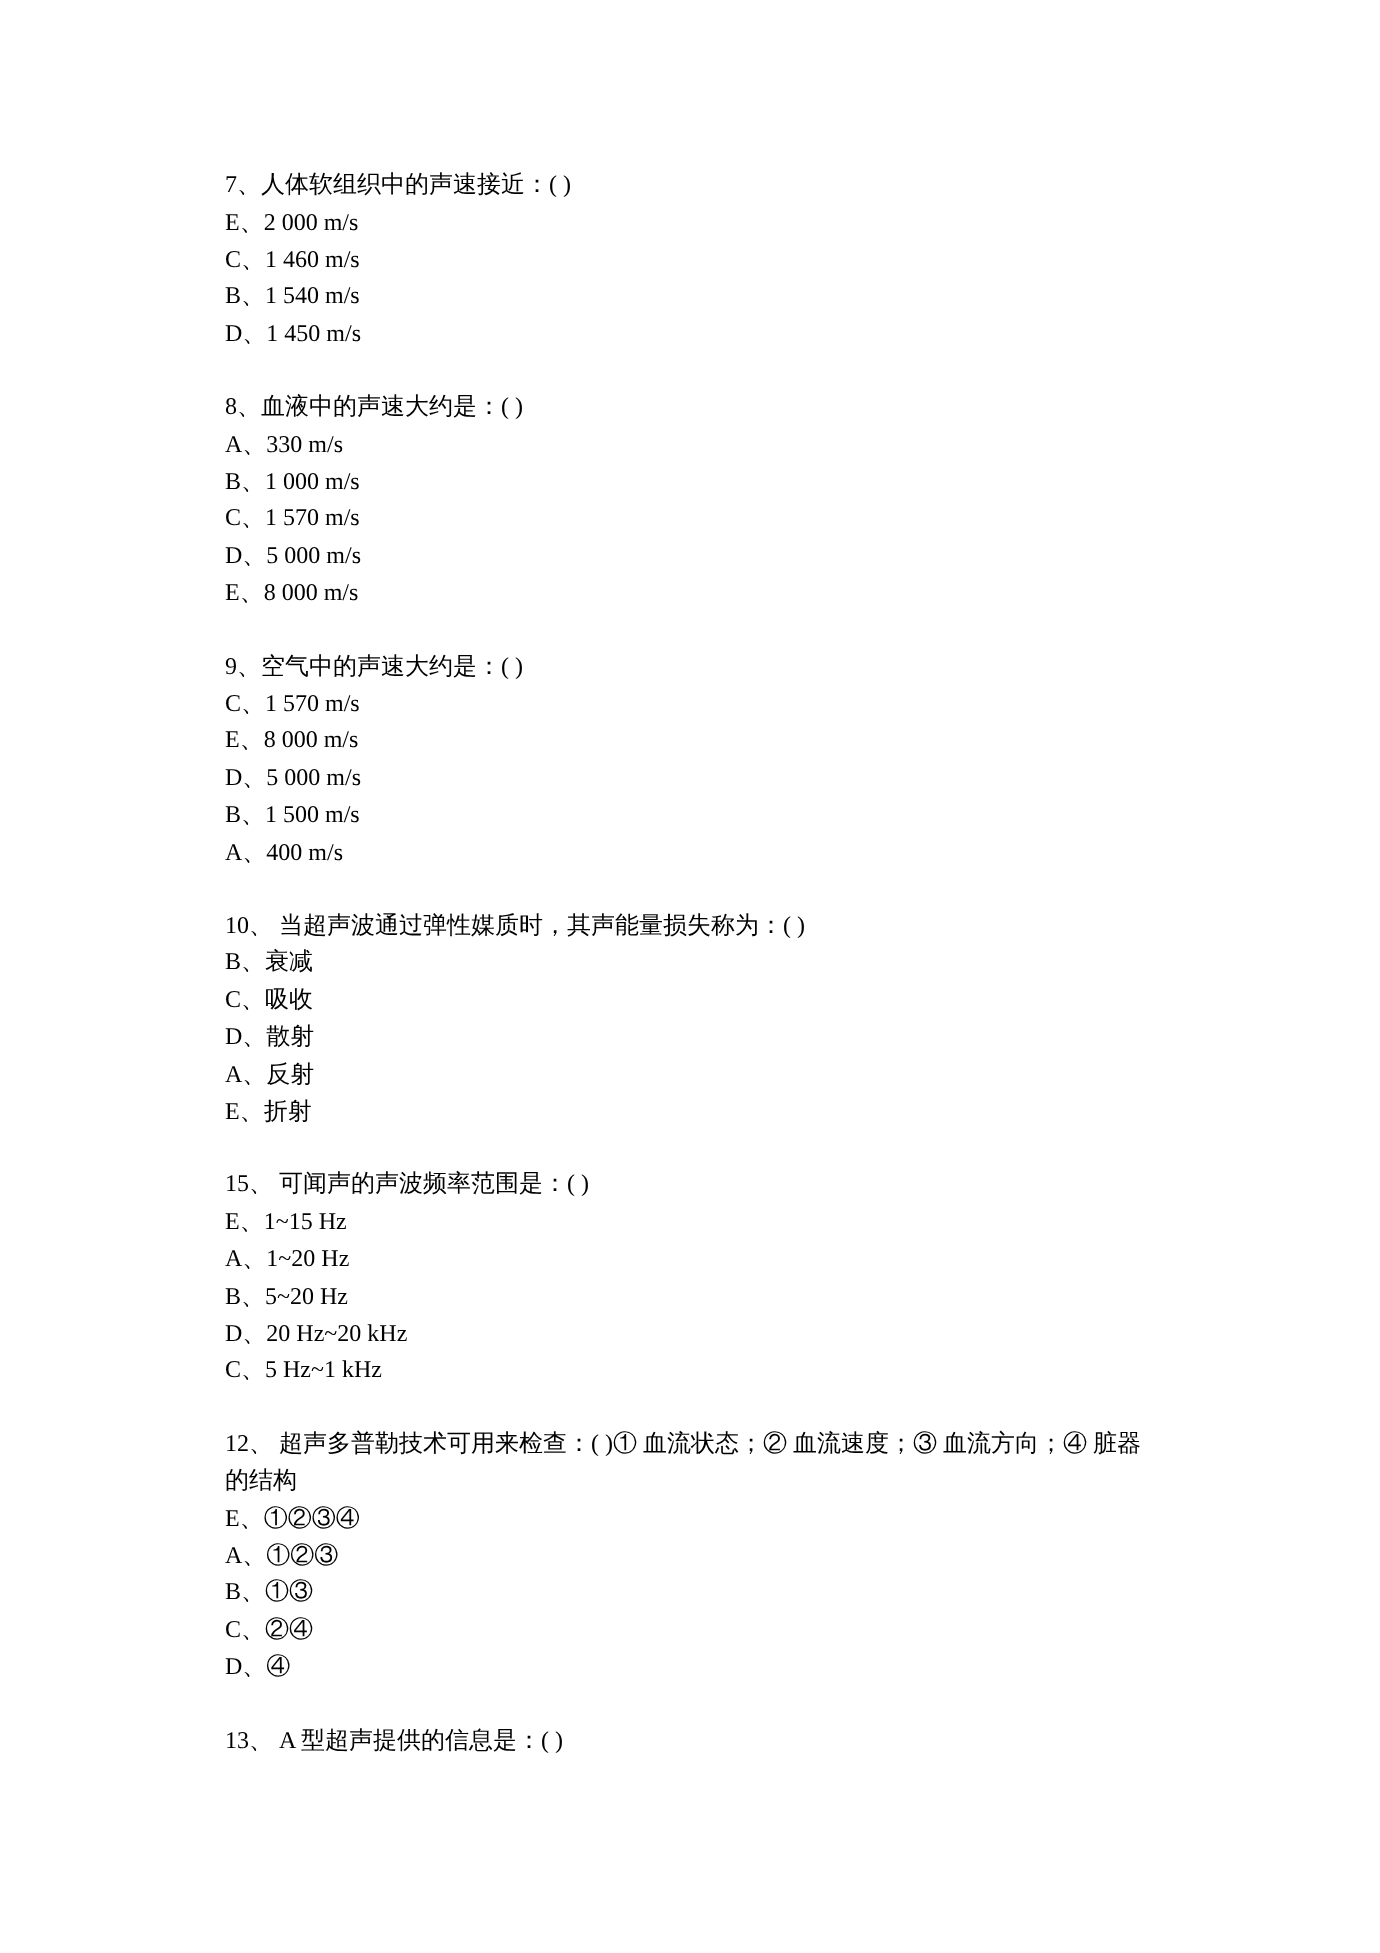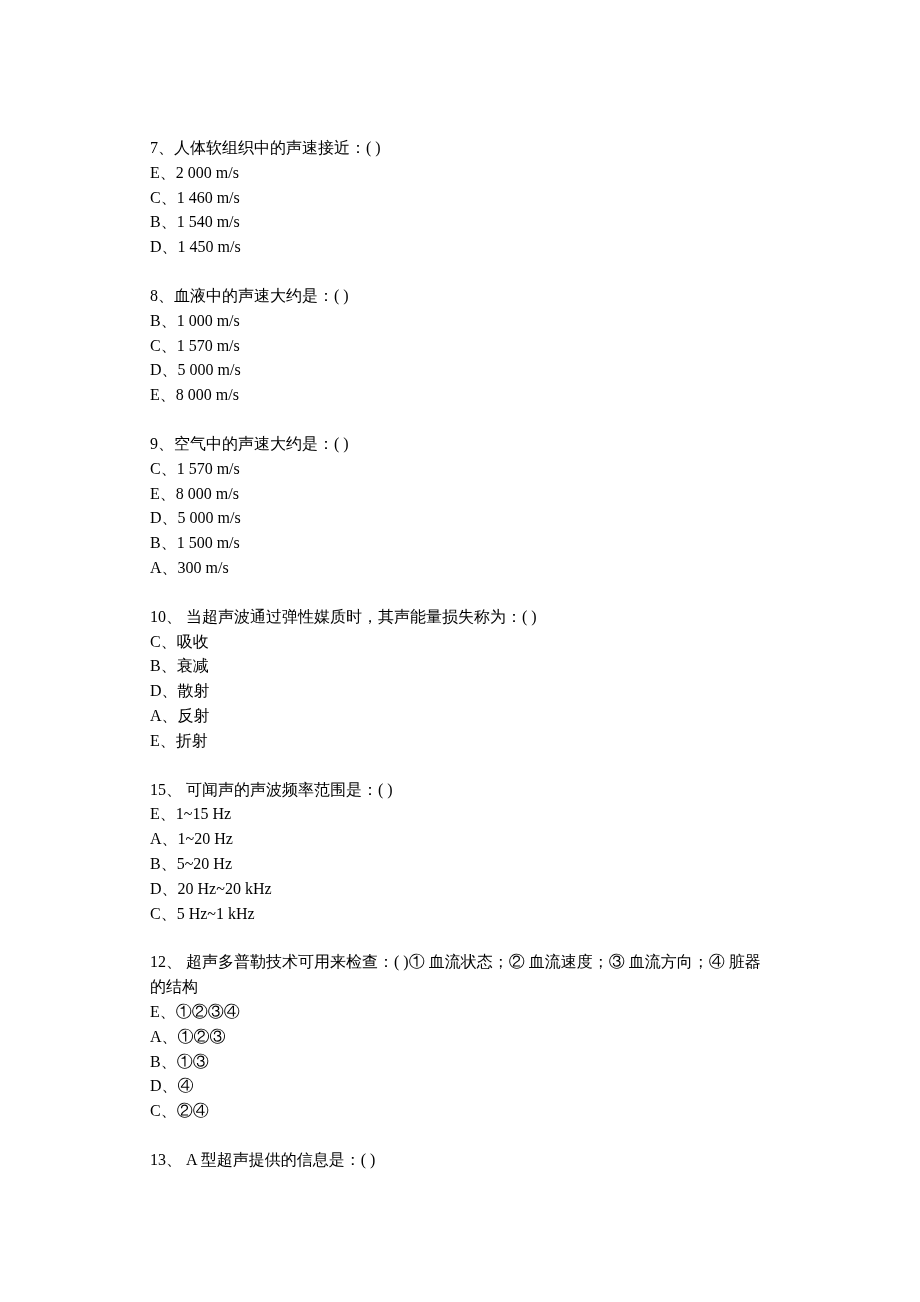--- a/index.html
+++ b/index.html
@@ -10,80 +10,80 @@
   }
   .page {
     padding: 112px 150px 60px 150px;
     font-family: "SimSun", "宋体", serif;
     font-size: 16px;
     color: #000000;
     line-height: 1.55;
   }
   .question-block {
     margin-bottom: 24px;
-    margin-top: 24px;
   }
   .line {
     white-space: normal;
   }
 </style>
 </head>
 <body>
 
 <div class="page">
 
   <div class="question-block">
     <div class="line"><span>7</span>、<span>人体软组织中的声速接近：( )</span></div>
     <div class="line"><span>E</span>、<span>2 000 m/s</span></div>
     <div class="line"><span>C</span>、<span>1 460 m/s</span></div>
     <div class="line"><span>B</span>、<span>1 540 m/s</span></div>
     <div class="line"><span>D</span>、<span>1 450 m/s</span></div>
   </div>
 
   <div class="question-block">
     <div class="line"><span>8</span>、<span>血液中的声速大约是：( )</span></div>
+    <div class="line"><span>A</span>、<span>330 m/s</span></div>
     <div class="line"><span>B</span>、<span>1 000 m/s</span></div>
     <div class="line"><span>C</span>、<span>1 570 m/s</span></div>
     <div class="line"><span>D</span>、<span>5 000 m/s</span></div>
     <div class="line"><span>E</span>、<span>8 000 m/s</span></div>
   </div>
 
   <div class="question-block">
     <div class="line"><span>9</span>、<span>空气中的声速大约是：( )</span></div>
     <div class="line"><span>C</span>、<span>1 570 m/s</span></div>
     <div class="line"><span>E</span>、<span>8 000 m/s</span></div>
     <div class="line"><span>D</span>、<span>5 000 m/s</span></div>
     <div class="line"><span>B</span>、<span>1 500 m/s</span></div>
-    <div class="line"><span>A</span>、<span>300 m/s</span></div>
+    <div class="line"><span>A</span>、<span>400 m/s</span></div>
   </div>
 
   <div class="question-block">
     <div class="line"><span>10</span>、<span> 当超声波通过弹性媒质时，其声能量损失称为：( )</span></div>
+    <div class="line"><span>B</span>、<span>衰减</span></div>
     <div class="line"><span>C</span>、<span>吸收</span></div>
-    <div class="line"><span>B</span>、<span>衰减</span></div>
     <div class="line"><span>D</span>、<span>散射</span></div>
     <div class="line"><span>A</span>、<span>反射</span></div>
     <div class="line"><span>E</span>、<span>折射</span></div>
   </div>
 
   <div class="question-block">
     <div class="line"><span>15</span>、<span> 可闻声的声波频率范围是：( )</span></div>
     <div class="line"><span>E</span>、<span>1~15 Hz</span></div>
     <div class="line"><span>A</span>、<span>1~20 Hz</span></div>
     <div class="line"><span>B</span>、<span>5~20 Hz</span></div>
     <div class="line"><span>D</span>、<span>20 Hz~20 kHz</span></div>
     <div class="line"><span>C</span>、<span>5 Hz~1 kHz</span></div>
   </div>
 
   <div class="question-block">
     <div class="line"><span>12</span>、<span> 超声多普勒技术可用来检查：( )① 血流状态；② 血流速度；③ 血流方向；④ 脏器的结构</span></div>
     <div class="line"><span>E</span>、<span>①②③④</span></div>
     <div class="line"><span>A</span>、<span>①②③</span></div>
     <div class="line"><span>B</span>、<span>①③</span></div>
+    <div class="line"><span>C</span>、<span>②④</span></div>
     <div class="line"><span>D</span>、<span>④</span></div>
-    <div class="line"><span>C</span>、<span>②④</span></div>
   </div>
 
   <div class="question-block">
     <div class="line"><span>13</span>、<span> A 型超声提供的信息是：( )</span></div>
   </div>
 
 </div>
 
 </body></html>

